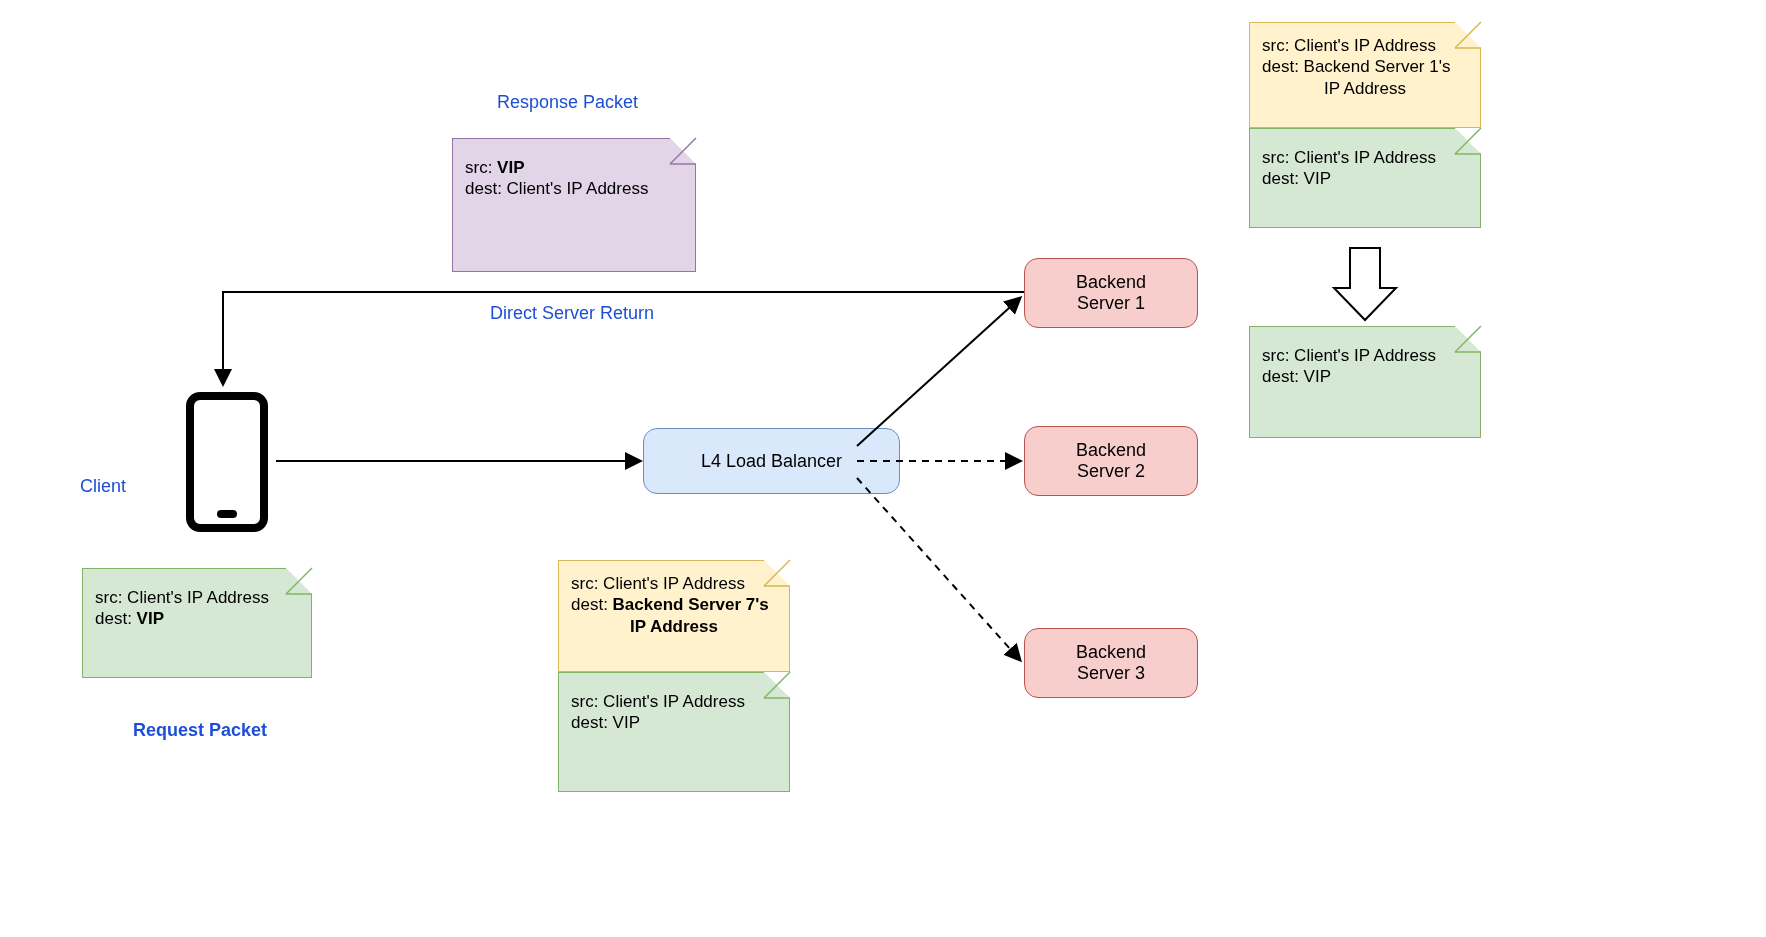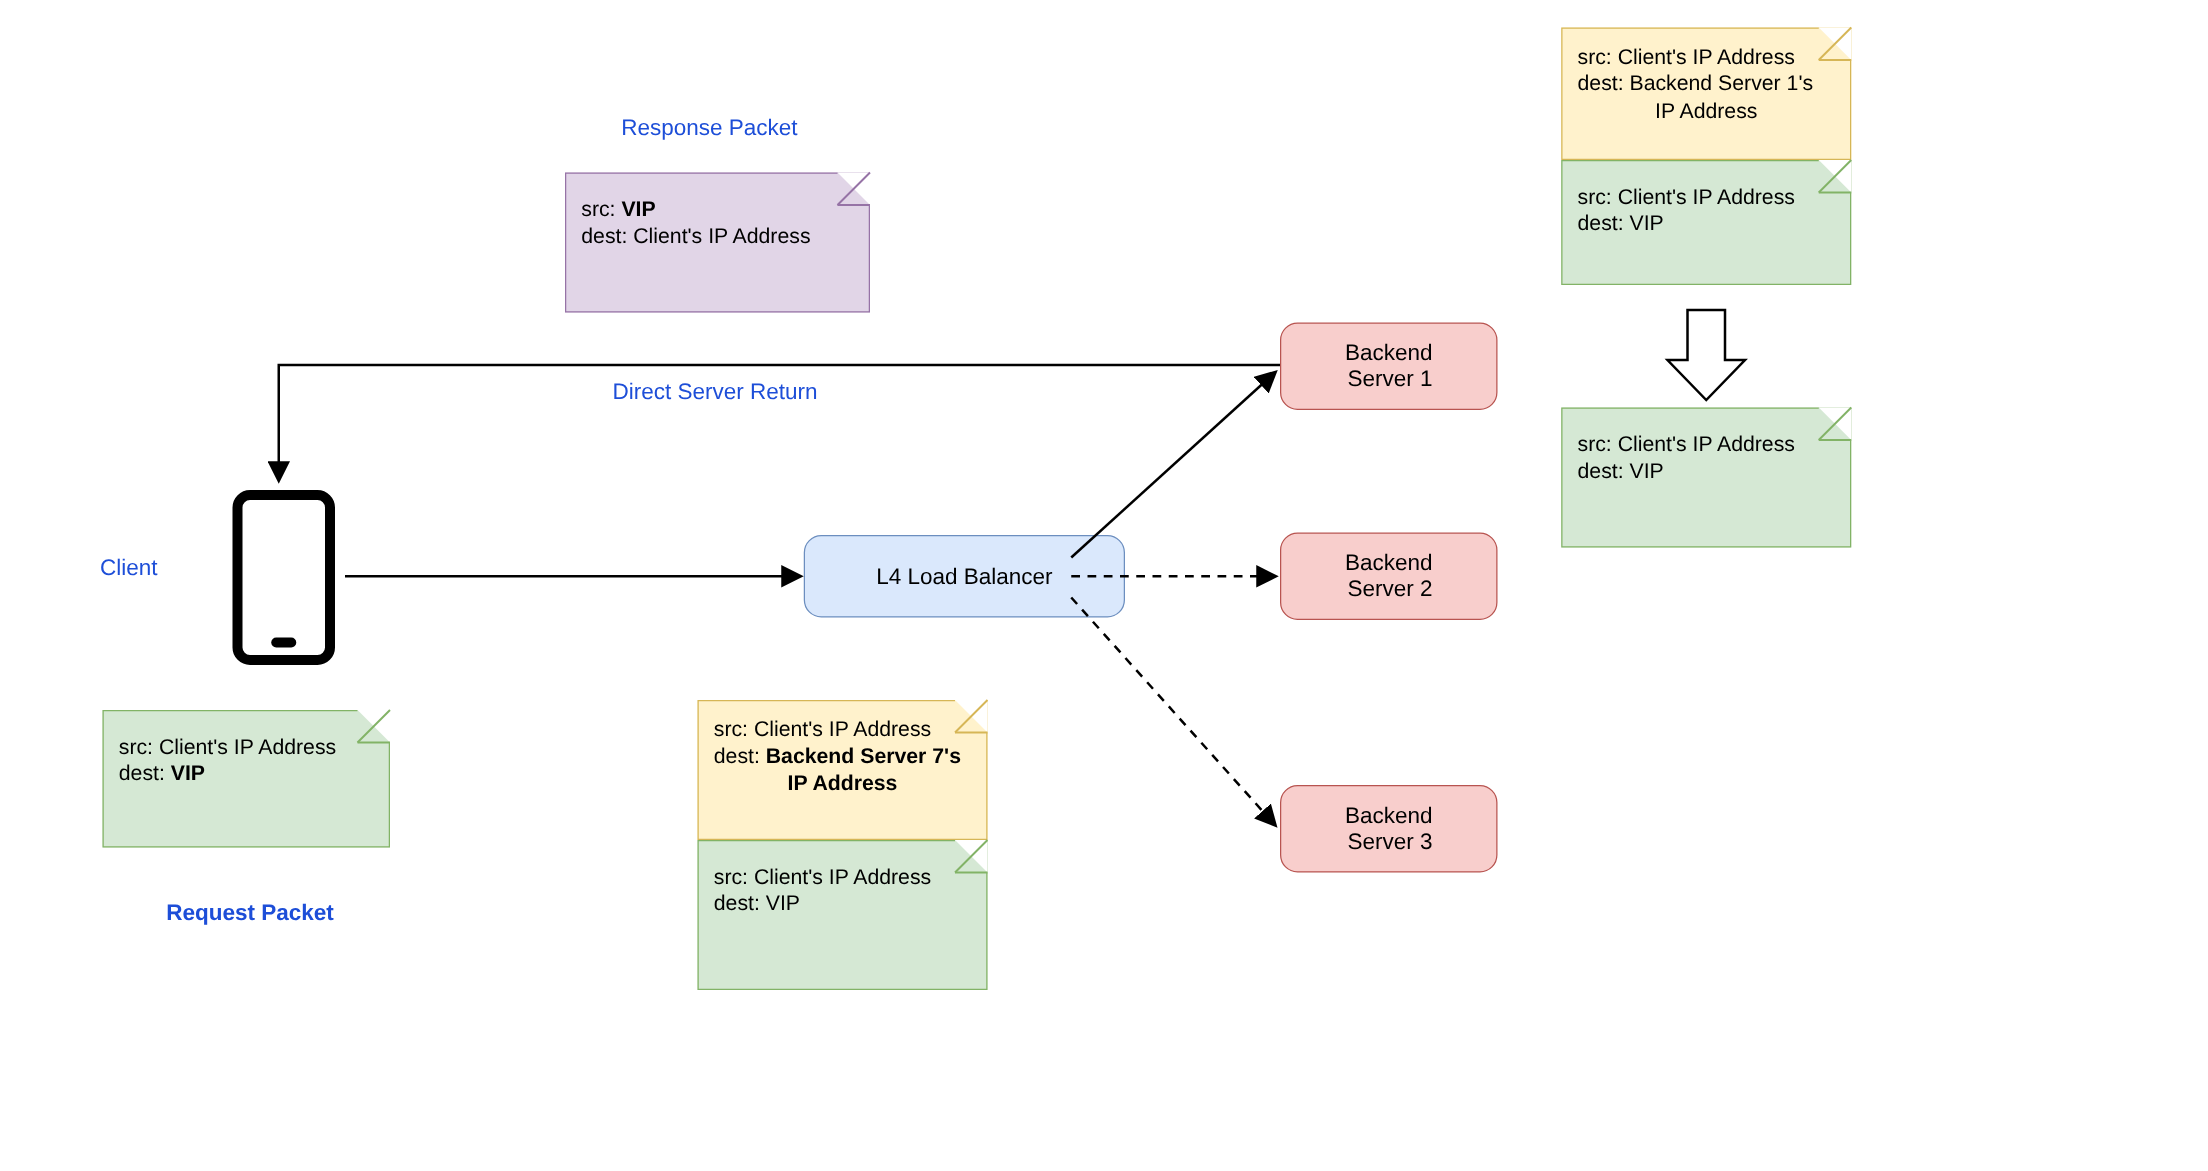--- a/index.html
+++ b/index.html
@@ -18,21 +18,21 @@
     font-size: 18px;
     color: #1d4ed8;
   }
   .node {
     position: absolute;
     border: 1.5px solid;
     border-radius: 14px;
     display: flex;
     align-items: center;
     justify-content: center;
-    text-align: right;
+    text-align: center;
     font-size: 18px;
     padding: 4px 10px;
   }
   .blue  { background: #dae8fc; border-color: #6c8ebf; }
   .red   { background: #f8cecc; border-color: #b85450; }
   .note {
     position: absolute;
     border: 1.5px solid;
     font-size: 17px;
     padding: 18px 12px 12px 12px;
@@ -80,31 +80,31 @@
     border-radius:4px;
   }
   svg.lines { position:absolute; top:0; left:0; pointer-events:none; }
   .bold { font-weight:700; }
 </style>
 </head>
 <body>
 
 <div class="label" style="left:497px; top:92px;">Response Packet</div>
 
-<div class="note purple" style="left:452px; top:138px; width:244px; height:112px;">
+<div class="note purple" style="left:452px; top:138px; width:244px; height:134px;">
   <div class="fold"></div>
   <div>
     <span>src: </span><span class="bold">VIP</span>
   </div>
   <div>dest: Client's IP Address</div>
 </div>
 
 <div class="label" style="left:490px; top:303px;">Direct Server Return</div>
 
-<div class="label" style="left:80px; top:444px;text-align:right;">Client</div>
+<div class="label" style="left:80px; top:476px;text-align:right;">Client</div>
 
 <div class="phone" style="left:186px; top:392px;"></div>
 
 <div class="node blue" style="left:643px; top:428px; width:257px; height:66px;">
   <span>L4 Load Balancer</span>
 </div>
 
 <div class="node red" style="left:1024px; top:258px; width:174px; height:70px; white-space:pre-line;">
   <span>Backend
 Server 1</span>

